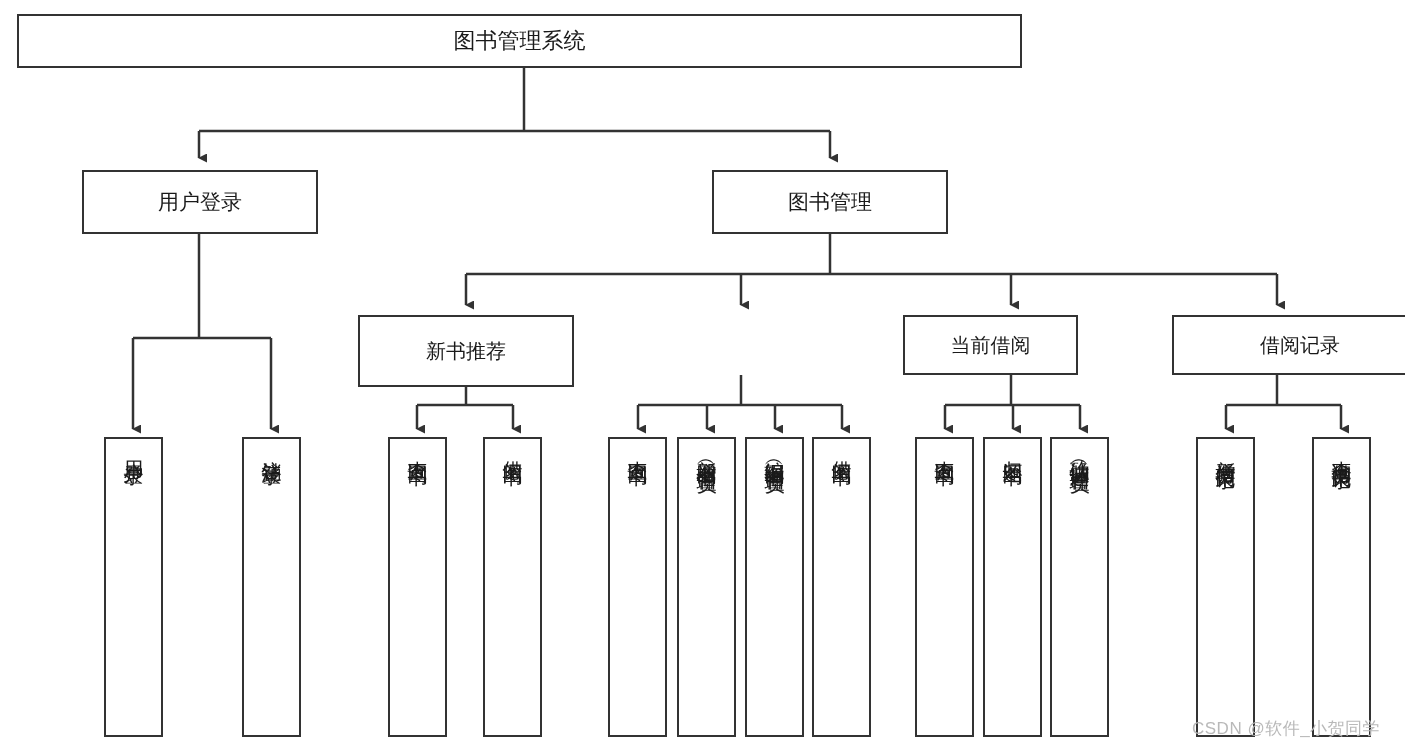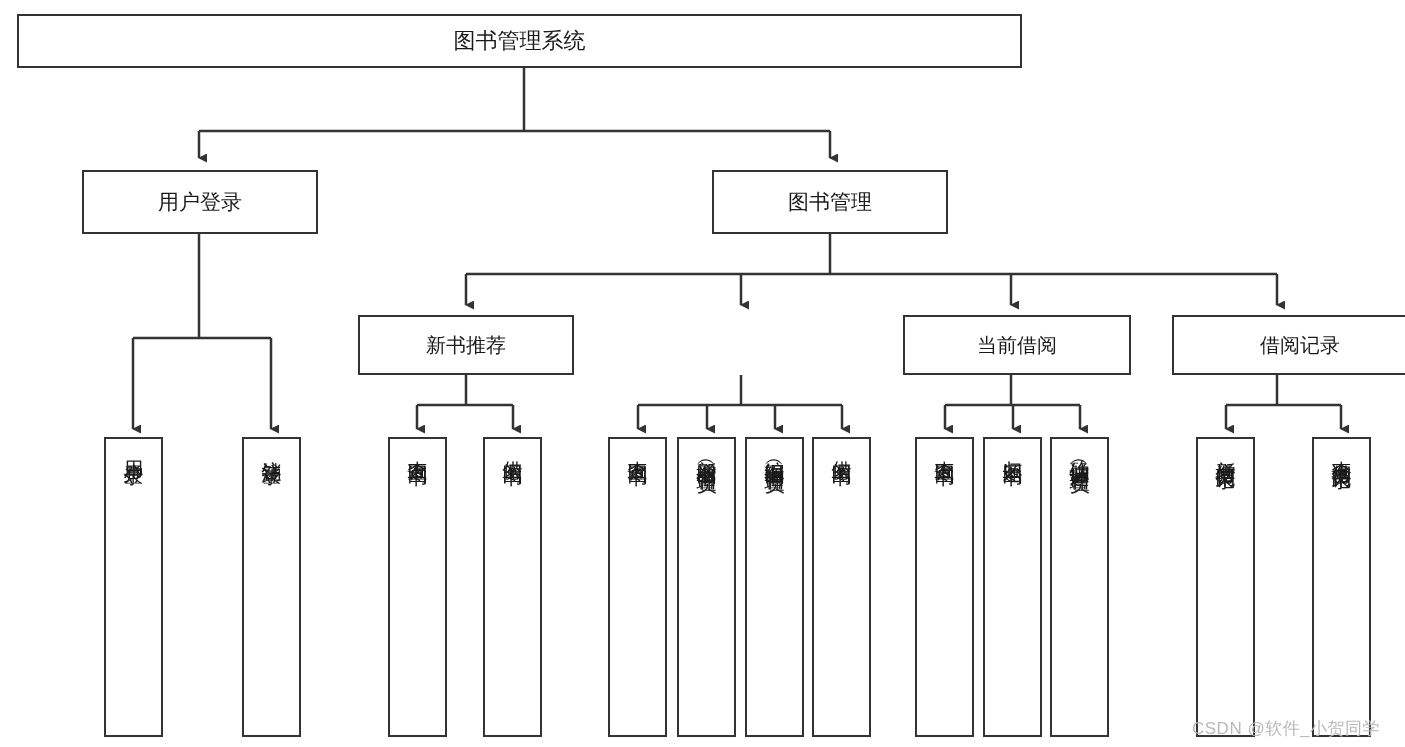--- a/index.html
+++ b/index.html
@@ -123,24 +123,24 @@
       <line x1="1341" y1="405" x2="1341" y2="429" marker-end="url(#arrowhead)"></line>
     </g>
   </svg>
 
   <div class="node horizontal node-root" style="left:17px; top:14px; width:1005px; height:54px;">图书管理系统</div>
 
   <div class="node horizontal node-l1" style="left:82px; top:170px; width:236px; height:64px;">用户登录</div>
 
   <div class="node horizontal node-l1" style="left:712px; top:170px; width:236px; height:64px;text-align:right;">图书管理</div>
 
-  <div class="node horizontal node-l2" style="left:358px; top:315px; width:216px; height:60px;">新书推荐</div>
+  <div class="node horizontal node-l2" style="left:358px; top:315px; width:216px; height:72px;">新书推荐</div>
 
 
-  <div class="node horizontal node-l2" style="left:903px; top:315px; width:228px; height:60px;">当前借阅</div>
+  <div class="node horizontal node-l2" style="left:903px; top:315px; width:175px; height:60px;">当前借阅</div>
 
   <div class="node horizontal node-l2" style="left:1172px; top:315px; width:256px; height:60px;">借阅记录</div>
 
   <div class="node vertical node-leaf" style="left:104px; top:437px; width:59px; height:300px;">用户登录</div>
 
   <div class="node vertical node-leaf" style="left:242px; top:437px; width:59px; height:300px;">注销登录</div>
 
   <div class="node vertical node-leaf" style="left:388px; top:437px; width:59px; height:300px;">查询图书</div>
 
   <div class="node vertical node-leaf" style="left:483px; top:437px; width:59px; height:300px;">借阅图书</div>

